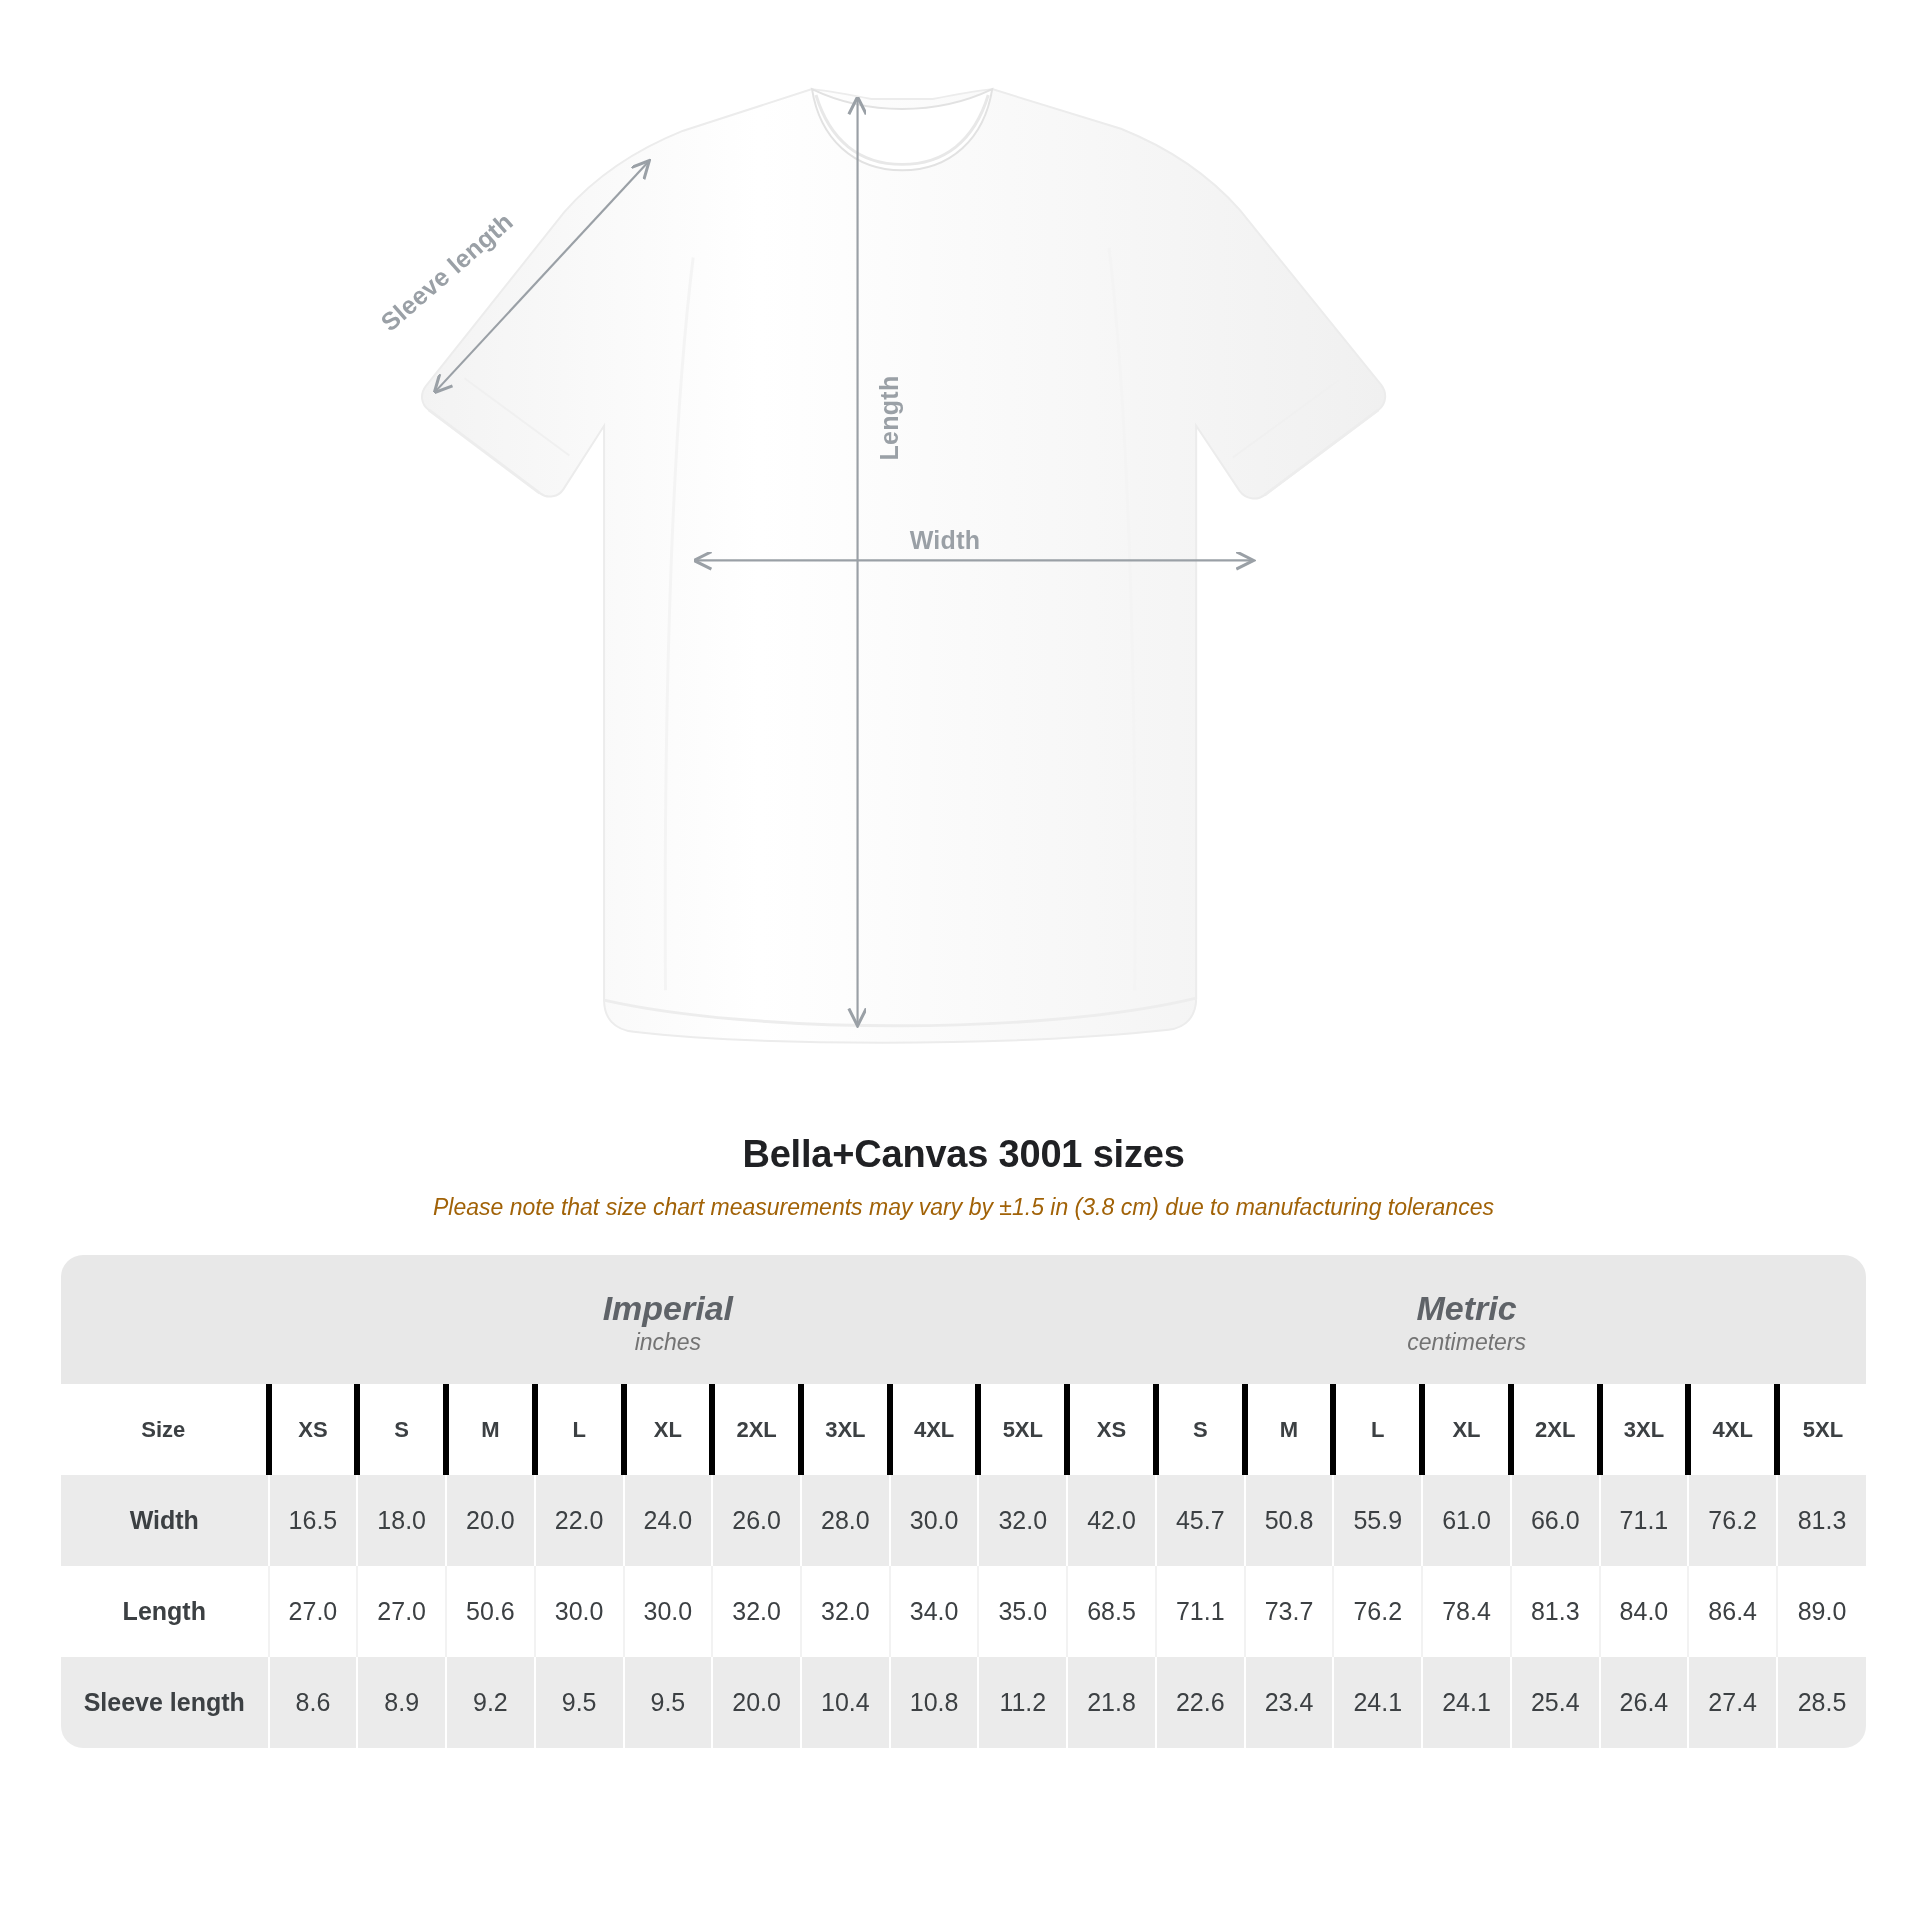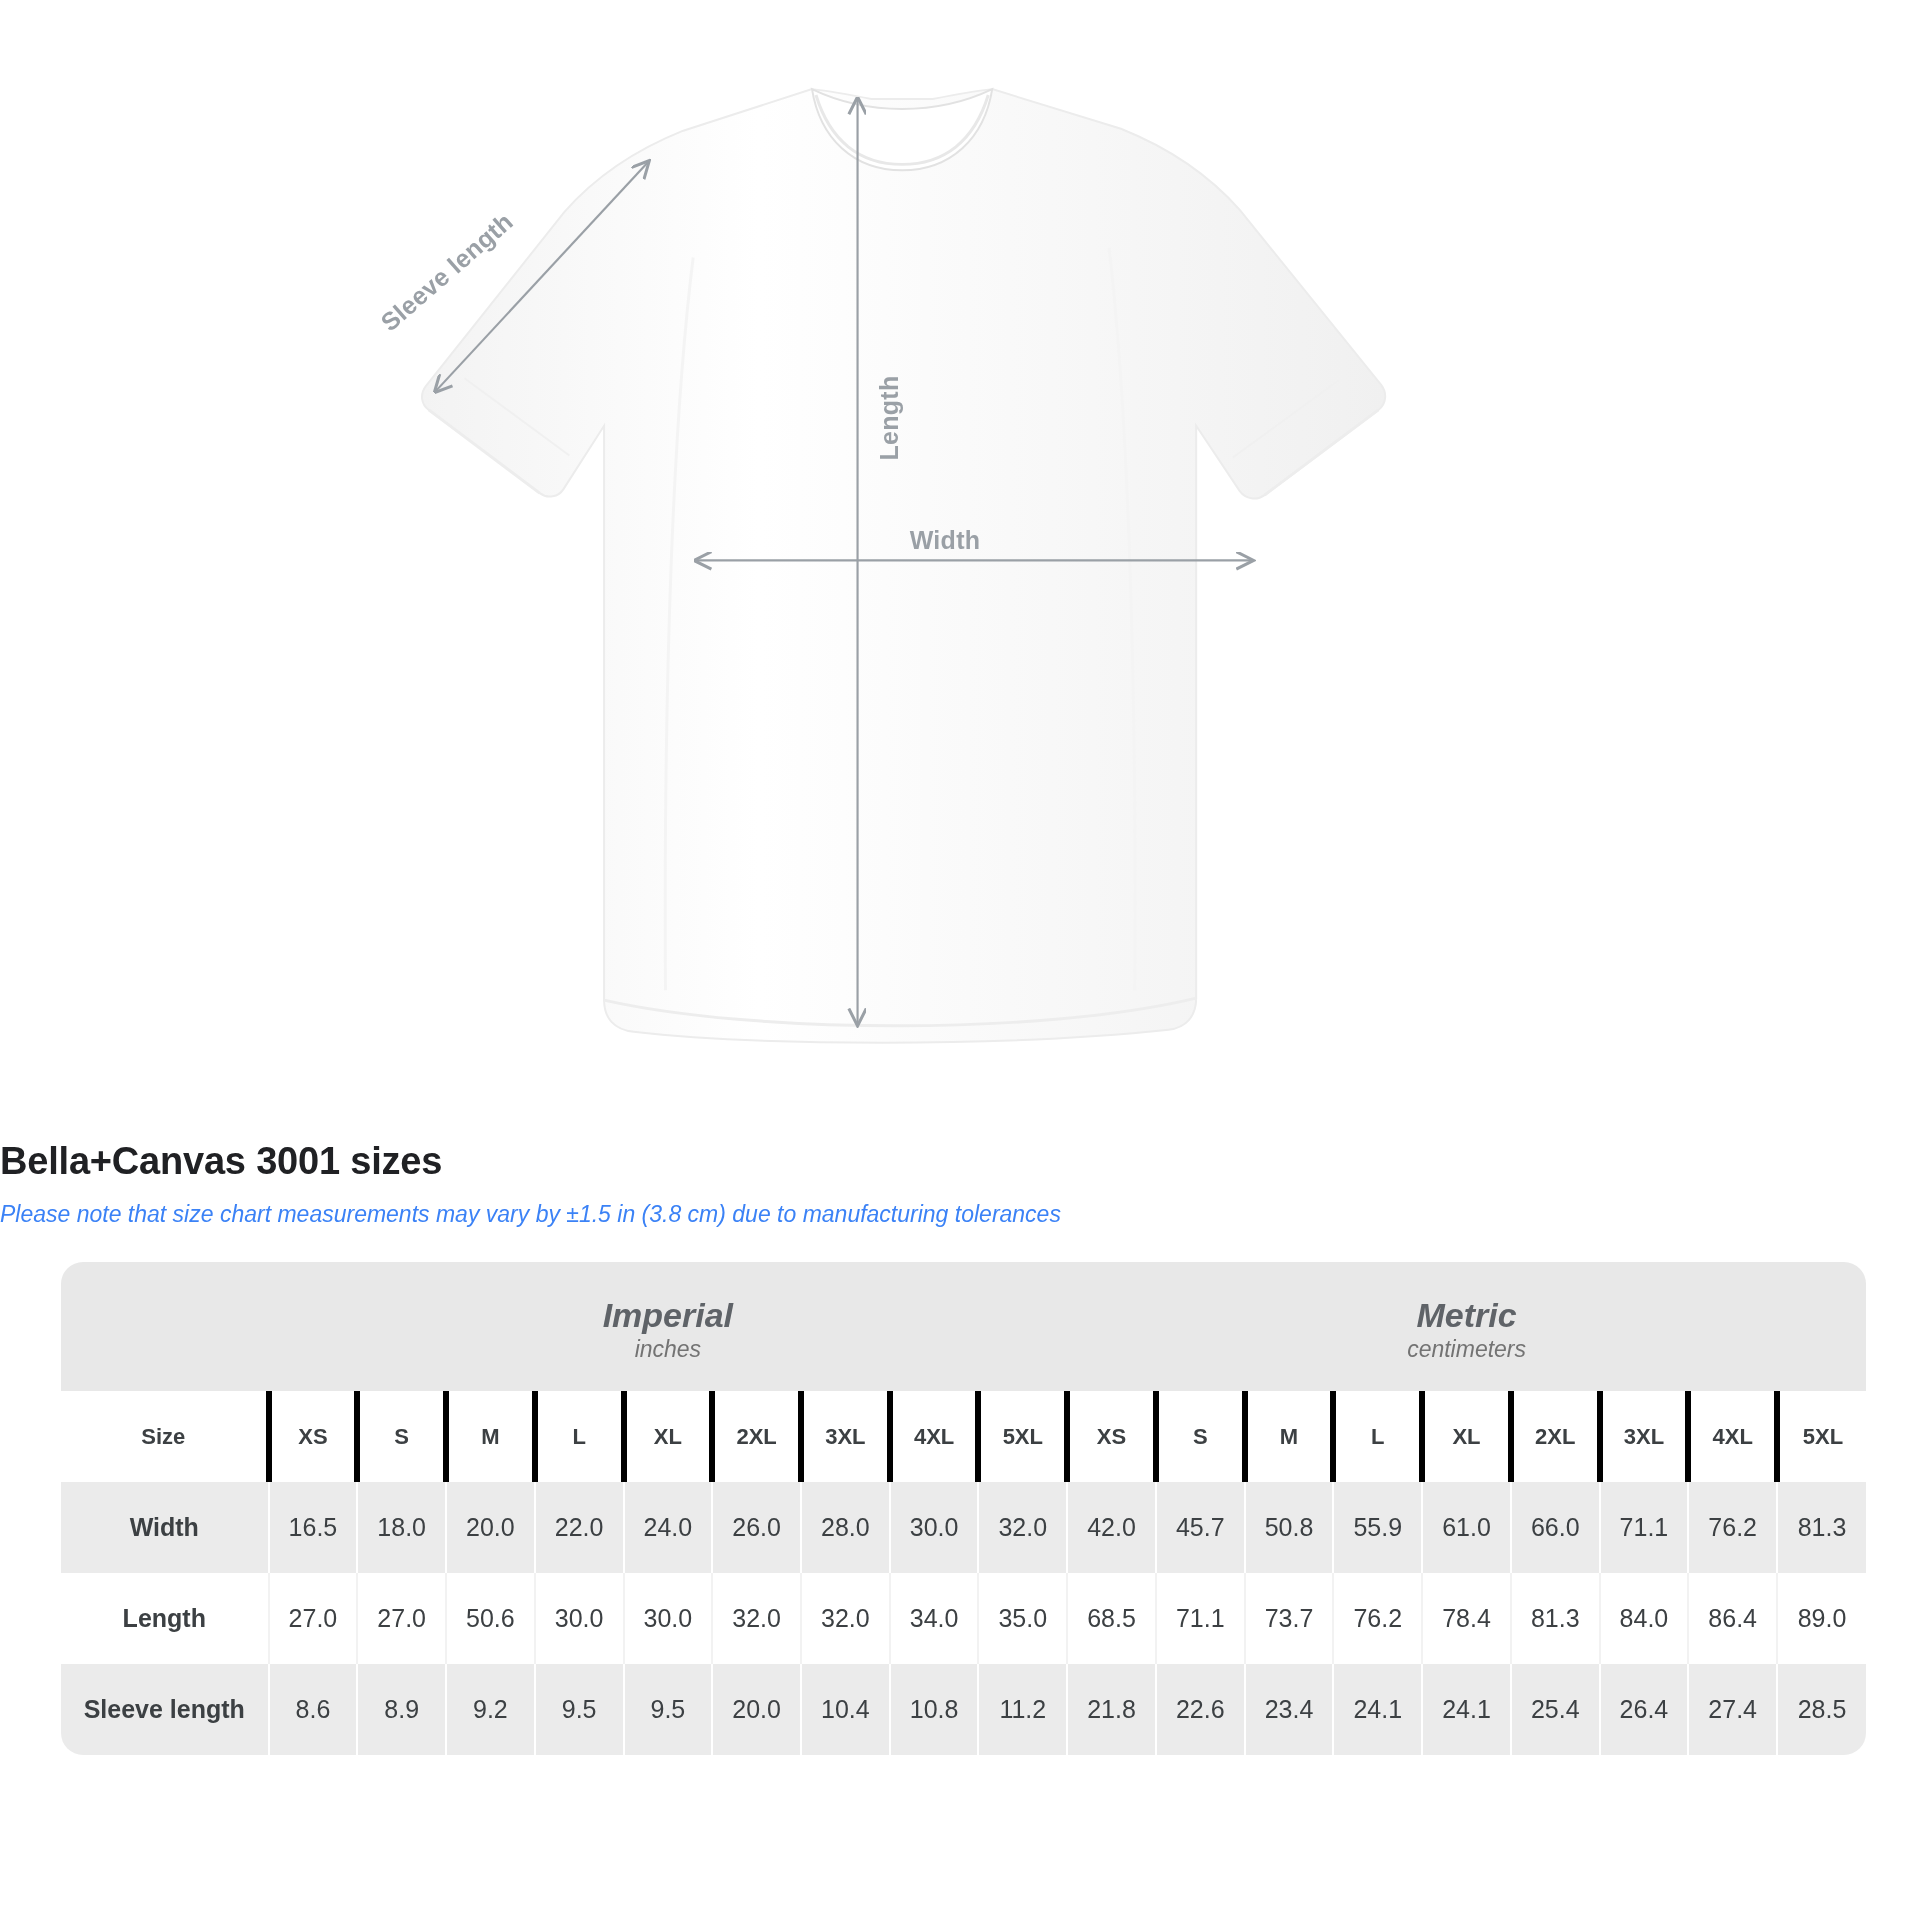--- a/index.html
+++ b/index.html
@@ -48,34 +48,34 @@
     transform: translate(-50%, -50%) rotate(-90deg);
   }
   .dim-label.width {
     left: 945px;
     top: 540px;
     transform: translate(-50%, -50%);
   }
 
   
   .title-block {
-    text-align: left;
-    margin-top: 31px;
+    text-align: center;
+    margin-top: 24px;
   }
   .chart-title {
     font-size: 38px;
     font-weight: bold;
     color: #202124;
     letter-spacing: -0.2px;
   }
   .chart-note {
     margin-top: 18px;
     font-size: 23px;
     font-style: italic;
-    color: #3b82f6;
+    color: #a16207;
   }
 
   
   .table-wrap {
     margin: 34px 61px 0 61px;
     border-radius: 22px;
     overflow: hidden;
     background: #ffffff;
   }
   table.size-table {

